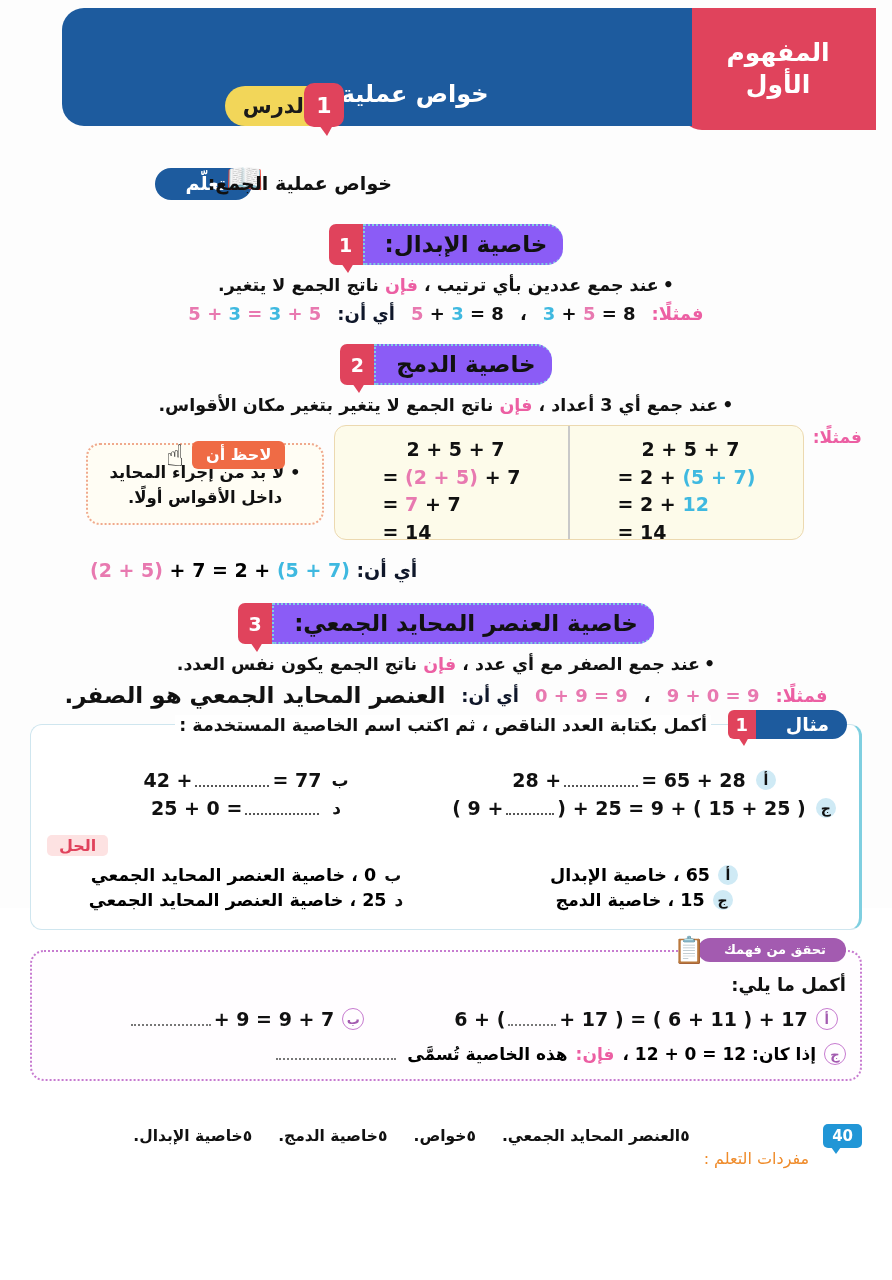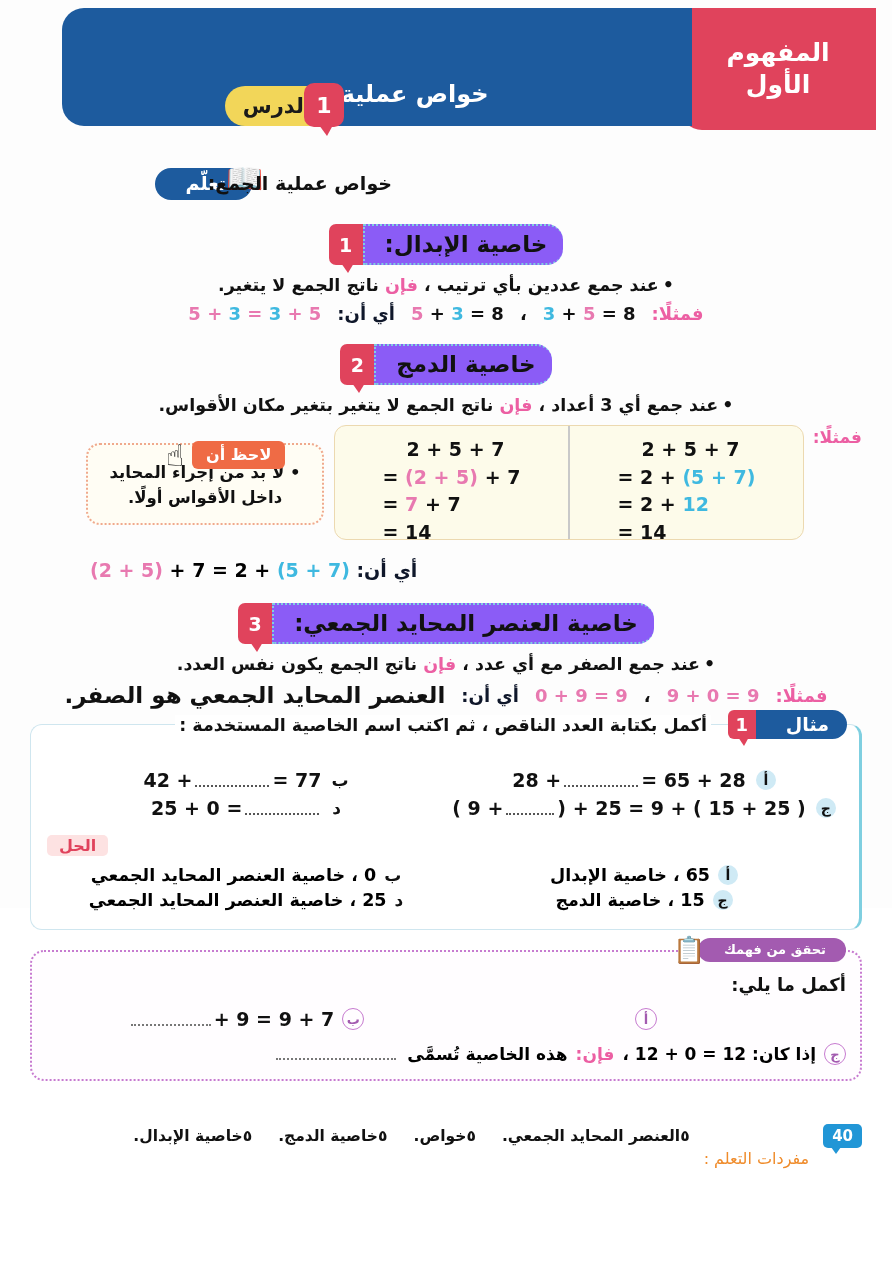--- a/index.html
+++ b/index.html
@@ -410,20 +410,21 @@
       <div class="check-head">
         <div class="check-pill">تحقق من فهمك</div>
         <span class="check-icon">📋</span>
       </div>
       <div class="check-title">أكمل ما يلي:</div>
 
       <div class="chk-grid">
         <div class="ex-col">
           <div class="chk-item centered">
             <span class="chip-circle">أ</span>
+            <span class="expr"><span>6 + (</span><span class="blank-p" style="min-width:48px;"></span><span>+ 17 ) = ( 6 + 11 ) + 17</span></span>
           </div>
         </div>
         <div class="ex-col">
           <div class="chk-item centered">
             <span class="chip-circle">ب</span>
             <span class="expr"><span class="blank-p"></span><span>+ 9 = 9 + 7</span></span>
           </div>
         </div>
       </div>
 

